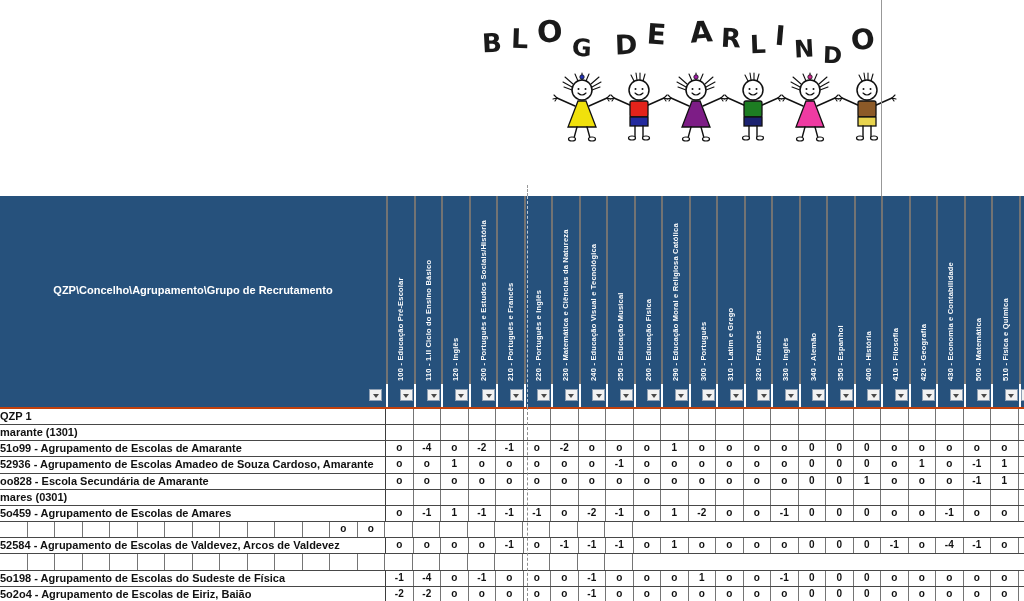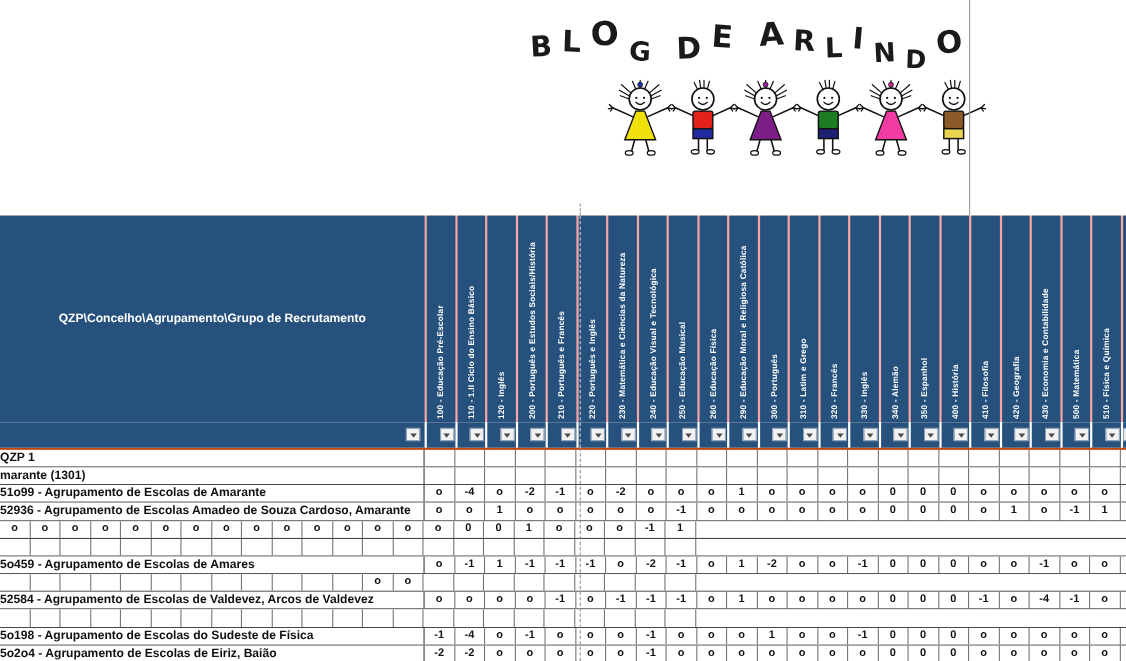--- a/index.html
+++ b/index.html
@@ -14,21 +14,21 @@
   .logo-space  { display: inline-block; width: 15px; }
   .kids { position: absolute; left: 552px; top: 70px; }
   .ln   { stroke: #111; stroke-width: 1.4; fill: none; stroke-linecap: round; }
   .ln2  { stroke: #111; stroke-width: 1.1; fill: none; stroke-linecap: round; }
   .outl { stroke: #111; stroke-width: 1.3; }
   .head { fill: #fff; stroke: #111; stroke-width: 1.5; }
   .foot { fill: #fff; stroke: #111; stroke-width: 1.2; }
 
   
   .table { position: absolute; left: 0; top: 196px; width: 1024px; }
-  .hrow { display: flex; height: 188px; background: #fca5a5; }
+  .hrow { display: flex; height: 188px; background: #737373; }
   .corner { width: 386px; background: #26517c; margin-right: 2px;
             display: flex; align-items: center; justify-content: center; }
   .corner span { color: #fff; font-weight: bold; font-size: 11px; }
   .hcell { width: 25.5px; margin-right: 2px; background: #26517c; position: relative; overflow: hidden; }
   .hcell span { position: absolute; bottom: 3px; left: calc(50% + 4.5px);
                 transform: rotate(-90deg); transform-origin: 0 100%;
                 white-space: nowrap; color: #fff; font-size: 7.5px; font-weight: bold; letter-spacing: .2px; }
   .hcell.sliver, .fcell.sliver { width: 3.5px; margin-right: 0; }
 
   .frow { display: flex; height: 23px; background: #fff; }
@@ -452,46 +452,48 @@
           <div class="dcell">0</div>
           <div class="dcell">0</div>
           <div class="dcell">o</div>
           <div class="dcell">1</div>
           <div class="dcell">o</div>
           <div class="dcell">-1</div>
           <div class="dcell">1</div>
           <div class="dcell sliver"></div>
         </div>
         <div class="drow">
-          <div class="dcell">o</div>
-          <div class="dcell">o</div>
-          <div class="dcell">o</div>
-          <div class="dcell">o</div>
-          <div class="dcell">o</div>
-          <div class="dcell">o</div>
-          <div class="dcell">o</div>
-          <div class="dcell">o</div>
-          <div class="dcell">o</div>
-          <div class="dcell">o</div>
-          <div class="dcell">o</div>
-          <div class="dcell">o</div>
-          <div class="dcell">o</div>
-          <div class="dcell">o</div>
-          <div class="dcell">o</div>
-          <div class="dcell">0</div>
-          <div class="dcell">0</div>
-          <div class="dcell">1</div>
-          <div class="dcell">o</div>
-          <div class="dcell">o</div>
-          <div class="dcell">o</div>
-          <div class="dcell">-1</div>
-          <div class="dcell">1</div>
-          <div class="dcell sliver"></div>
-        </div>
-        <div class="drow">
+          <div class="dlabel">oo828 - Escola Secundária de Amarante</div>
+          <div class="dcell">o</div>
+          <div class="dcell">o</div>
+          <div class="dcell">o</div>
+          <div class="dcell">o</div>
+          <div class="dcell">o</div>
+          <div class="dcell">o</div>
+          <div class="dcell">o</div>
+          <div class="dcell">o</div>
+          <div class="dcell">o</div>
+          <div class="dcell">o</div>
+          <div class="dcell">o</div>
+          <div class="dcell">o</div>
+          <div class="dcell">o</div>
+          <div class="dcell">o</div>
+          <div class="dcell">o</div>
+          <div class="dcell">0</div>
+          <div class="dcell">0</div>
+          <div class="dcell">1</div>
+          <div class="dcell">o</div>
+          <div class="dcell">o</div>
+          <div class="dcell">o</div>
+          <div class="dcell">-1</div>
+          <div class="dcell">1</div>
+          <div class="dcell sliver"></div>
+        </div>
+        <div class="drow">
+          <div class="dlabel">mares (0301)</div>
           <div class="dcell"></div>
           <div class="dcell"></div>
           <div class="dcell"></div>
           <div class="dcell"></div>
           <div class="dcell"></div>
           <div class="dcell"></div>
           <div class="dcell"></div>
           <div class="dcell"></div>
           <div class="dcell"></div>
           <div class="dcell"></div>

